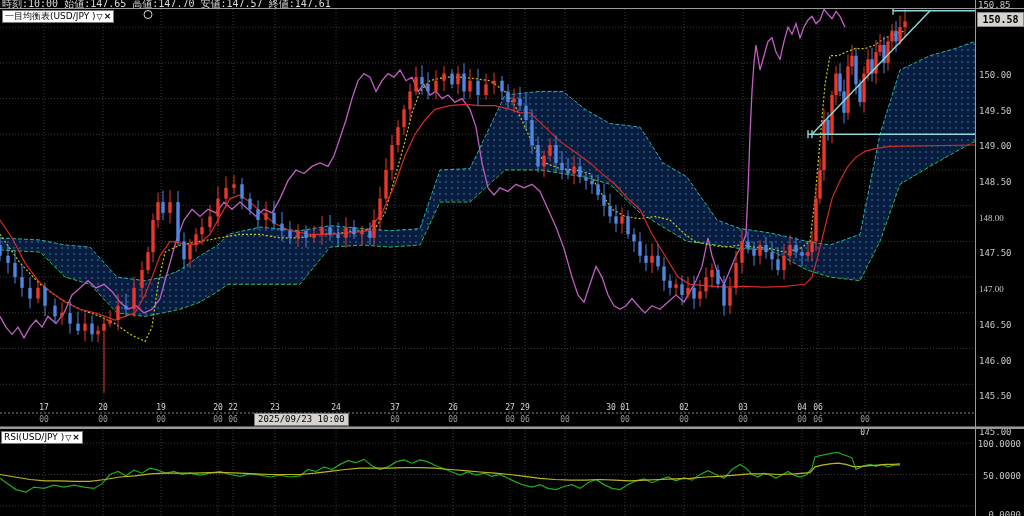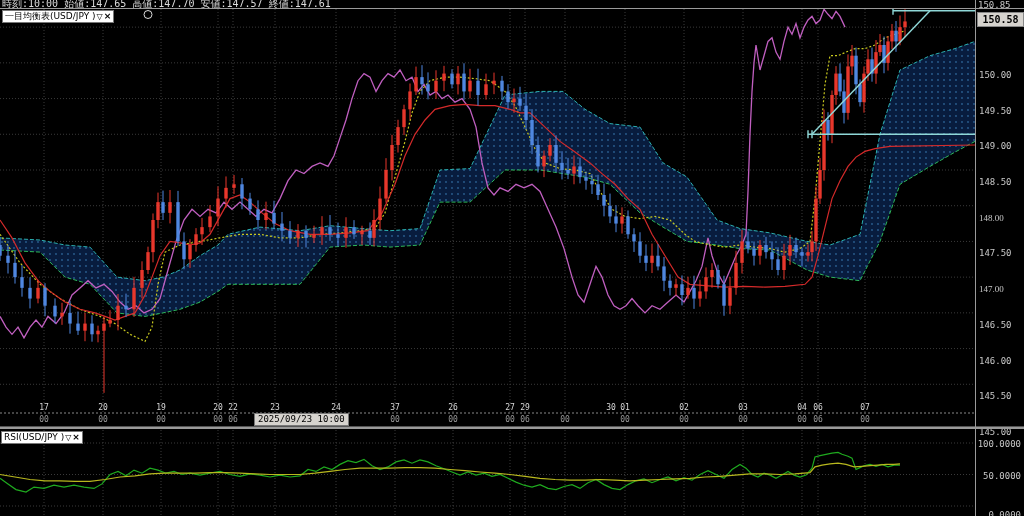--- a/index.html
+++ b/index.html
@@ -446,21 +446,21 @@
       <div class="dlab" style="left: 385px;">37</div>
       <div class="dlab" style="left: 443px;">26</div>
       <div class="dlab" style="left: 500px;">27</div>
       <div class="dlab" style="left: 515px;">29</div>
       <div class="dlab" style="left: 555px; margin-left: 46px;">30</div>
       <div class="dlab" style="left: 615px;">01</div>
       <div class="dlab" style="left: 674px; text-align: center;">02</div>
       <div class="dlab" style="left: 733px;">03</div>
       <div class="dlab" style="left: 792px;">04</div>
       <div class="dlab" style="left: 808px;">06</div>
-      <div class="dlab" style="left: 855px;">07</div>
+      <div class="dlab" style="left: 855px; margin-top: 25px;">07</div>
     </div>
   <div id="hour-labels">
       <div class="hlab" style="left: 34px;">00</div>
       <div class="hlab" style="left: 93px;">00</div>
       <div class="hlab" style="left: 151px;">00</div>
       <div class="hlab" style="left: 208px;">00</div>
       <div class="hlab" style="left: 223px;">06</div>
       <div class="hlab" style="left: 265px;">00</div>
       <div class="hlab" style="left: 326px;">00</div>
       <div class="hlab" style="left: 385px;">00</div>

